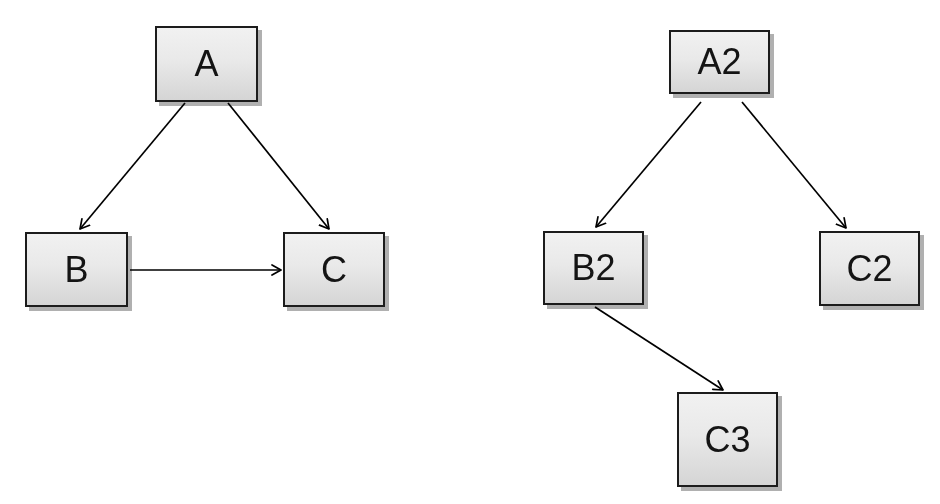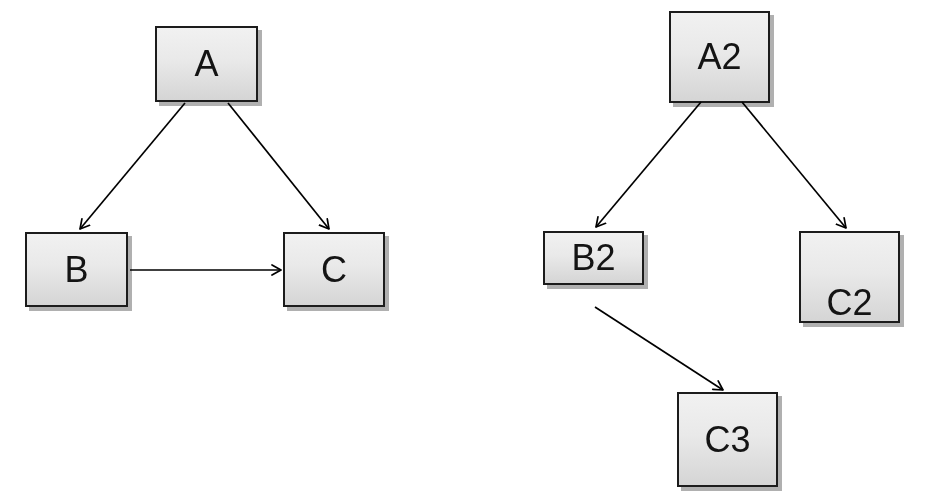--- a/index.html
+++ b/index.html
@@ -64,26 +64,26 @@
   <div id="nodes">
       <div class="node" style="left: 155px; top: 26px; width: 103px; height: 76px;">
         <span class="node-label">A</span>
       </div>
       <div class="node" style="left: 25px; top: 232px; width: 103px; height: 75px;">
         <span class="node-label">B</span>
       </div>
       <div class="node" style="left: 283px; top: 232px; width: 102px; height: 75px;">
         <span class="node-label">C</span>
       </div>
-      <div class="node" style="left: 669px; top: 11px; width: 101px; height: 92px;">
+      <div class="node" style="left: 669px; top: 30px; width: 101px; height: 64px;">
         <span class="node-label">A2</span>
       </div>
-      <div class="node" style="left: 543px; top: 231px; width: 101px; height: 54px;">
+      <div class="node" style="left: 543px; top: 231px; width: 101px; height: 74px;">
         <span class="node-label">B2</span>
       </div>
-      <div class="node" style="left: 799px; top: 231px; width: 101px; height: 92px; align-items: flex-end;">
+      <div class="node" style="left: 819px; top: 231px; width: 101px; height: 75px;">
         <span class="node-label">C2</span>
       </div>
       <div class="node" style="left: 677px; top: 392px; width: 101px; height: 95px;">
         <span class="node-label">C3</span>
       </div>
     </div>
 </div>
 
 </body></html>

